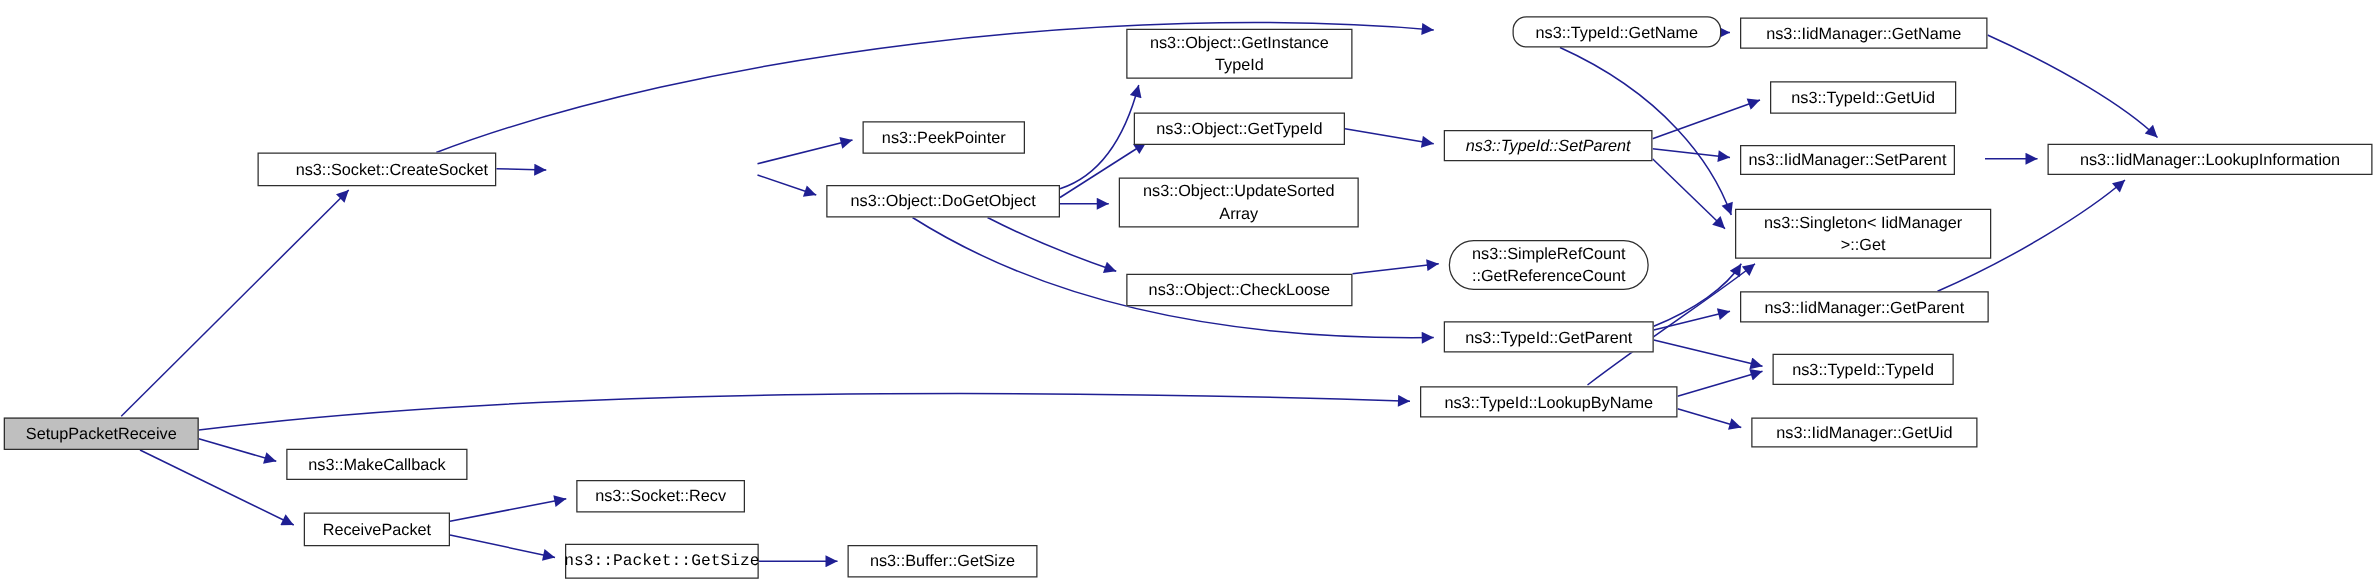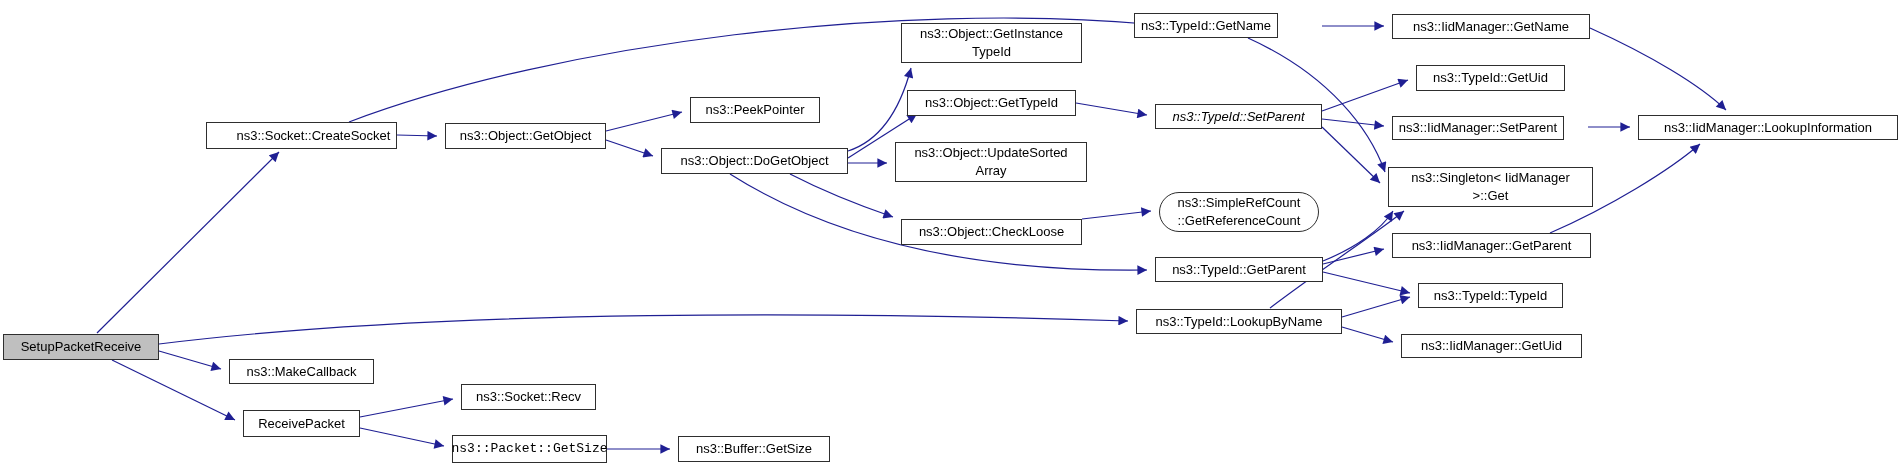--- a/index.html
+++ b/index.html
@@ -90,31 +90,30 @@
       <path class="edge" d="M 1342 327 L 1393 342" marker-end="url(#arrow)"></path>
       <path class="edge" d="M 360 417 L 453 399" marker-end="url(#arrow)"></path>
       <path class="edge" d="M 360 428 L 444 446" marker-end="url(#arrow)"></path>
       <path class="edge" d="M 607 449 L 670 449" marker-end="url(#arrow)"></path>
     </svg>
   <div class="node-layer">
       <div class="node focus" style="left: 3px; top: 334px; width: 156px; height: 26px;">SetupPacketReceive</div>
       <div class="node" style="left: 206px; top: 122px; width: 191px; height: 27px; padding-left: 28px;">ns3::Socket::CreateSocket</div>
       <div class="node" style="left: 229px; top: 359px; width: 145px; height: 25px;">ns3::MakeCallback</div>
       <div class="node" style="left: 243px; top: 410px; width: 117px; height: 27px;">ReceivePacket</div>
-      <div class="node" style="left: 445px; top: 123px; width: 161px; height: 26px;">ns3::Object::GetObject</div>
       <div class="node" style="left: 461px; top: 384px; width: 135px; height: 26px;">ns3::Socket::Recv</div>
       <div class="node" style="left: 452px; top: 435px; width: 155px; height: 28px; font-family: Liberation Mono, monospace;">ns3::Packet::GetSize</div>
       <div class="node" style="left: 678px; top: 436px; width: 152px; height: 26px;">ns3::Buffer::GetSize</div>
       <div class="node" style="left: 690px; top: 97px; width: 130px; height: 26px;">ns3::PeekPointer</div>
       <div class="node" style="left: 661px; top: 148px; width: 187px; height: 26px;">ns3::Object::DoGetObject</div>
       <div class="node" style="left: 901px; top: 23px; width: 181px; height: 40px;">ns3::Object::GetInstance TypeId</div>
       <div class="node" style="left: 907px; top: 90px; width: 169px; height: 26px;">ns3::Object::GetTypeId</div>
       <div class="node" style="left: 895px; top: 142px; width: 192px; height: 40px;">ns3::Object::UpdateSorted Array</div>
       <div class="node" style="left: 901px; top: 207px; width: 181px; height: 26px; margin-top: 12px;">ns3::Object::CheckLoose</div>
-      <div class="node" style="left: 1134px; top: 13px; width: 144px; height: 25px;">ns3::TypeId::GetName</div>
+      <div class="node" style="left: 1210px; top: 13px; width: 167px; height: 25px; border-radius: 11px;">ns3::TypeId::GetName</div>
       <div class="node" style="left: 1155px; top: 104px; width: 167px; height: 25px; font-style: italic;">ns3::TypeId::SetParent</div>
       <div class="node" style="left: 1159px; top: 192px; width: 160px; height: 40px; border-radius: 20px;">ns3::SimpleRefCount ::GetReferenceCount</div>
       <div class="node" style="left: 1155px; top: 257px; width: 168px; height: 25px;">ns3::TypeId::GetParent</div>
       <div class="node" style="left: 1136px; top: 309px; width: 206px; height: 25px;">ns3::TypeId::LookupByName</div>
       <div class="node" style="left: 1392px; top: 14px; width: 198px; height: 25px;">ns3::IidManager::GetName</div>
       <div class="node" style="left: 1416px; top: 65px; width: 149px; height: 26px;">ns3::TypeId::GetUid</div>
       <div class="node" style="left: 1392px; top: 116px; width: 172px; height: 24px;">ns3::IidManager::SetParent</div>
       <div class="node" style="left: 1388px; top: 167px; width: 205px; height: 40px;">ns3::Singleton&lt; IidManager &gt;::Get</div>
       <div class="node" style="left: 1392px; top: 233px; width: 199px; height: 25px;">ns3::IidManager::GetParent</div>
       <div class="node" style="left: 1418px; top: 283px; width: 145px; height: 25px;">ns3::TypeId::TypeId</div>

